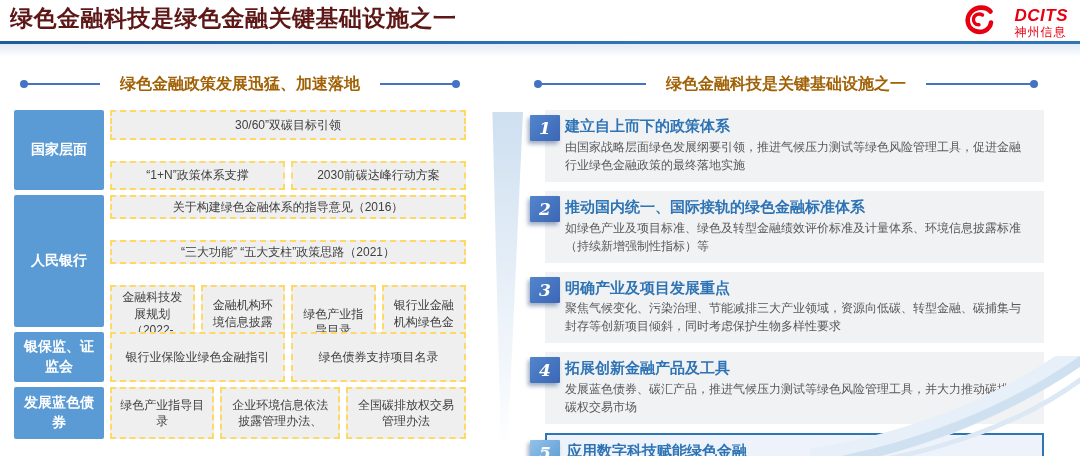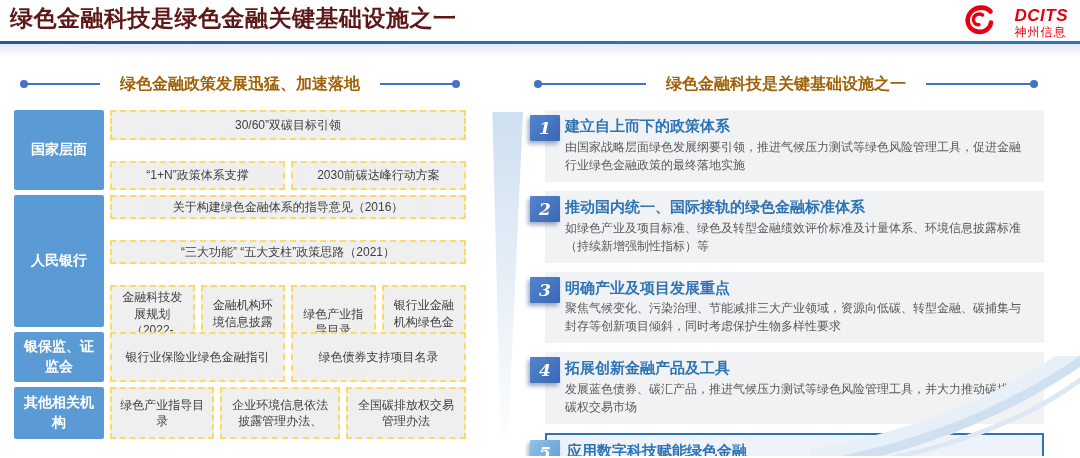--- a/index.html
+++ b/index.html
@@ -137,21 +137,21 @@
         <div class="org">银保监、证监会</div>
         <div class="cells">
           <div class="cline">
             <div class="cell">银行业保险业绿色金融指引</div>
             <div class="cell">绿色债券支持项目名录</div>
           </div>
         </div>
       </div>
 
       <div class="grow r-other">
-        <div class="org">其他相关机构</div>
+        <div class="org">发展蓝色债券</div>
         <div class="cells">
           <div class="cline">
             <div class="cell narrow">绿色产业指导目录</div>
             <div class="cell">企业环境信息依法披露管理办法、</div>
             <div class="cell">全国碳排放权交易管理办法</div>
           </div>
         </div>
       </div>
 
     </div>

